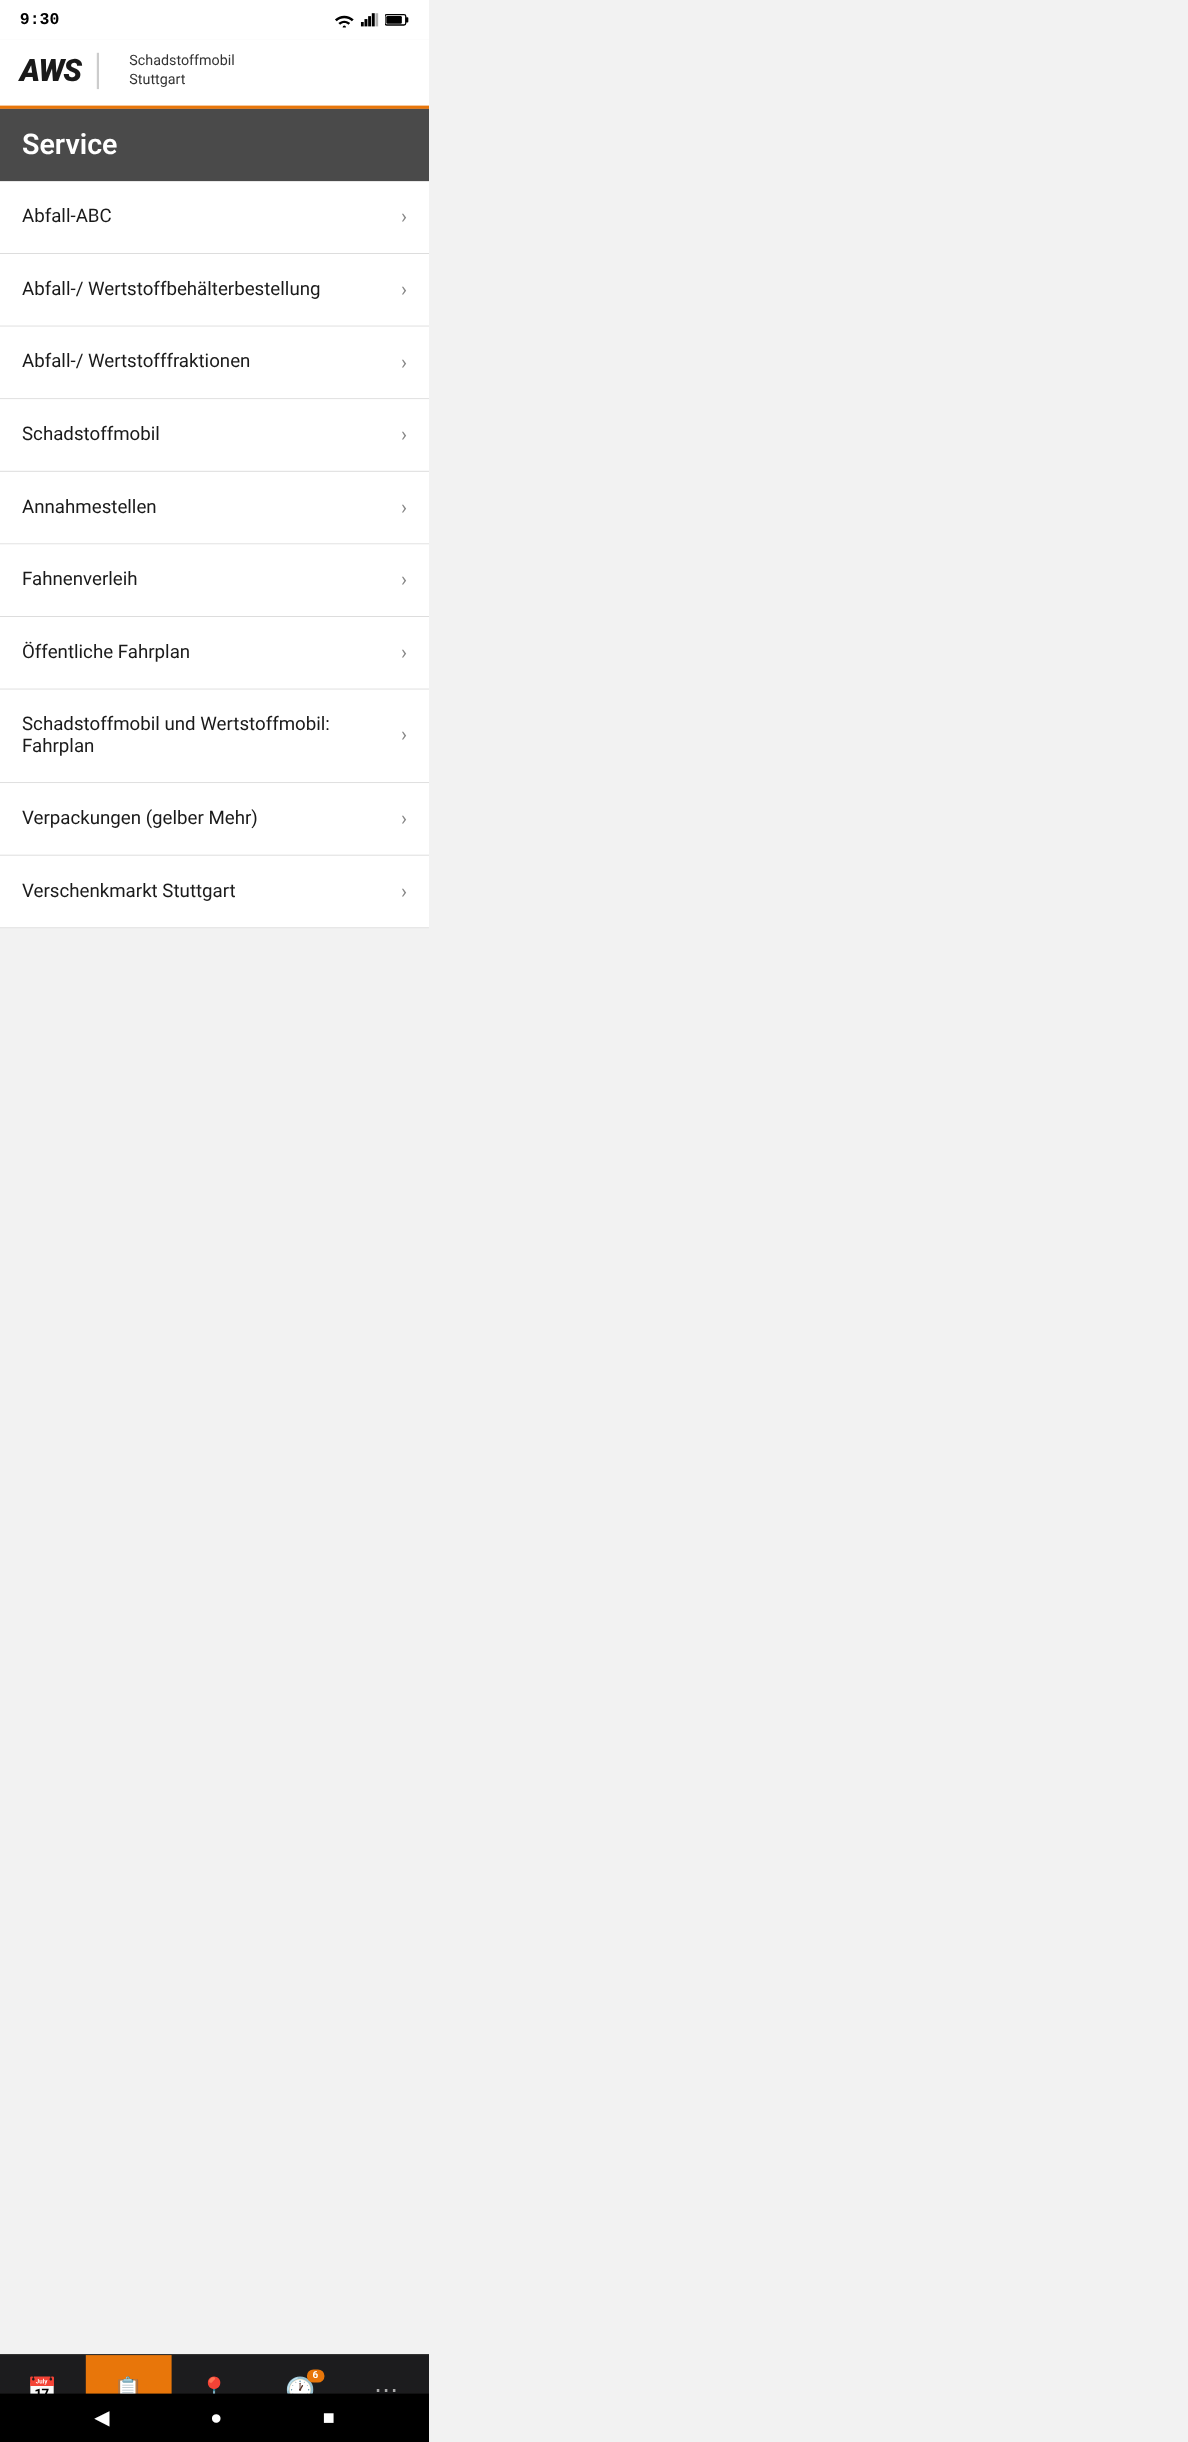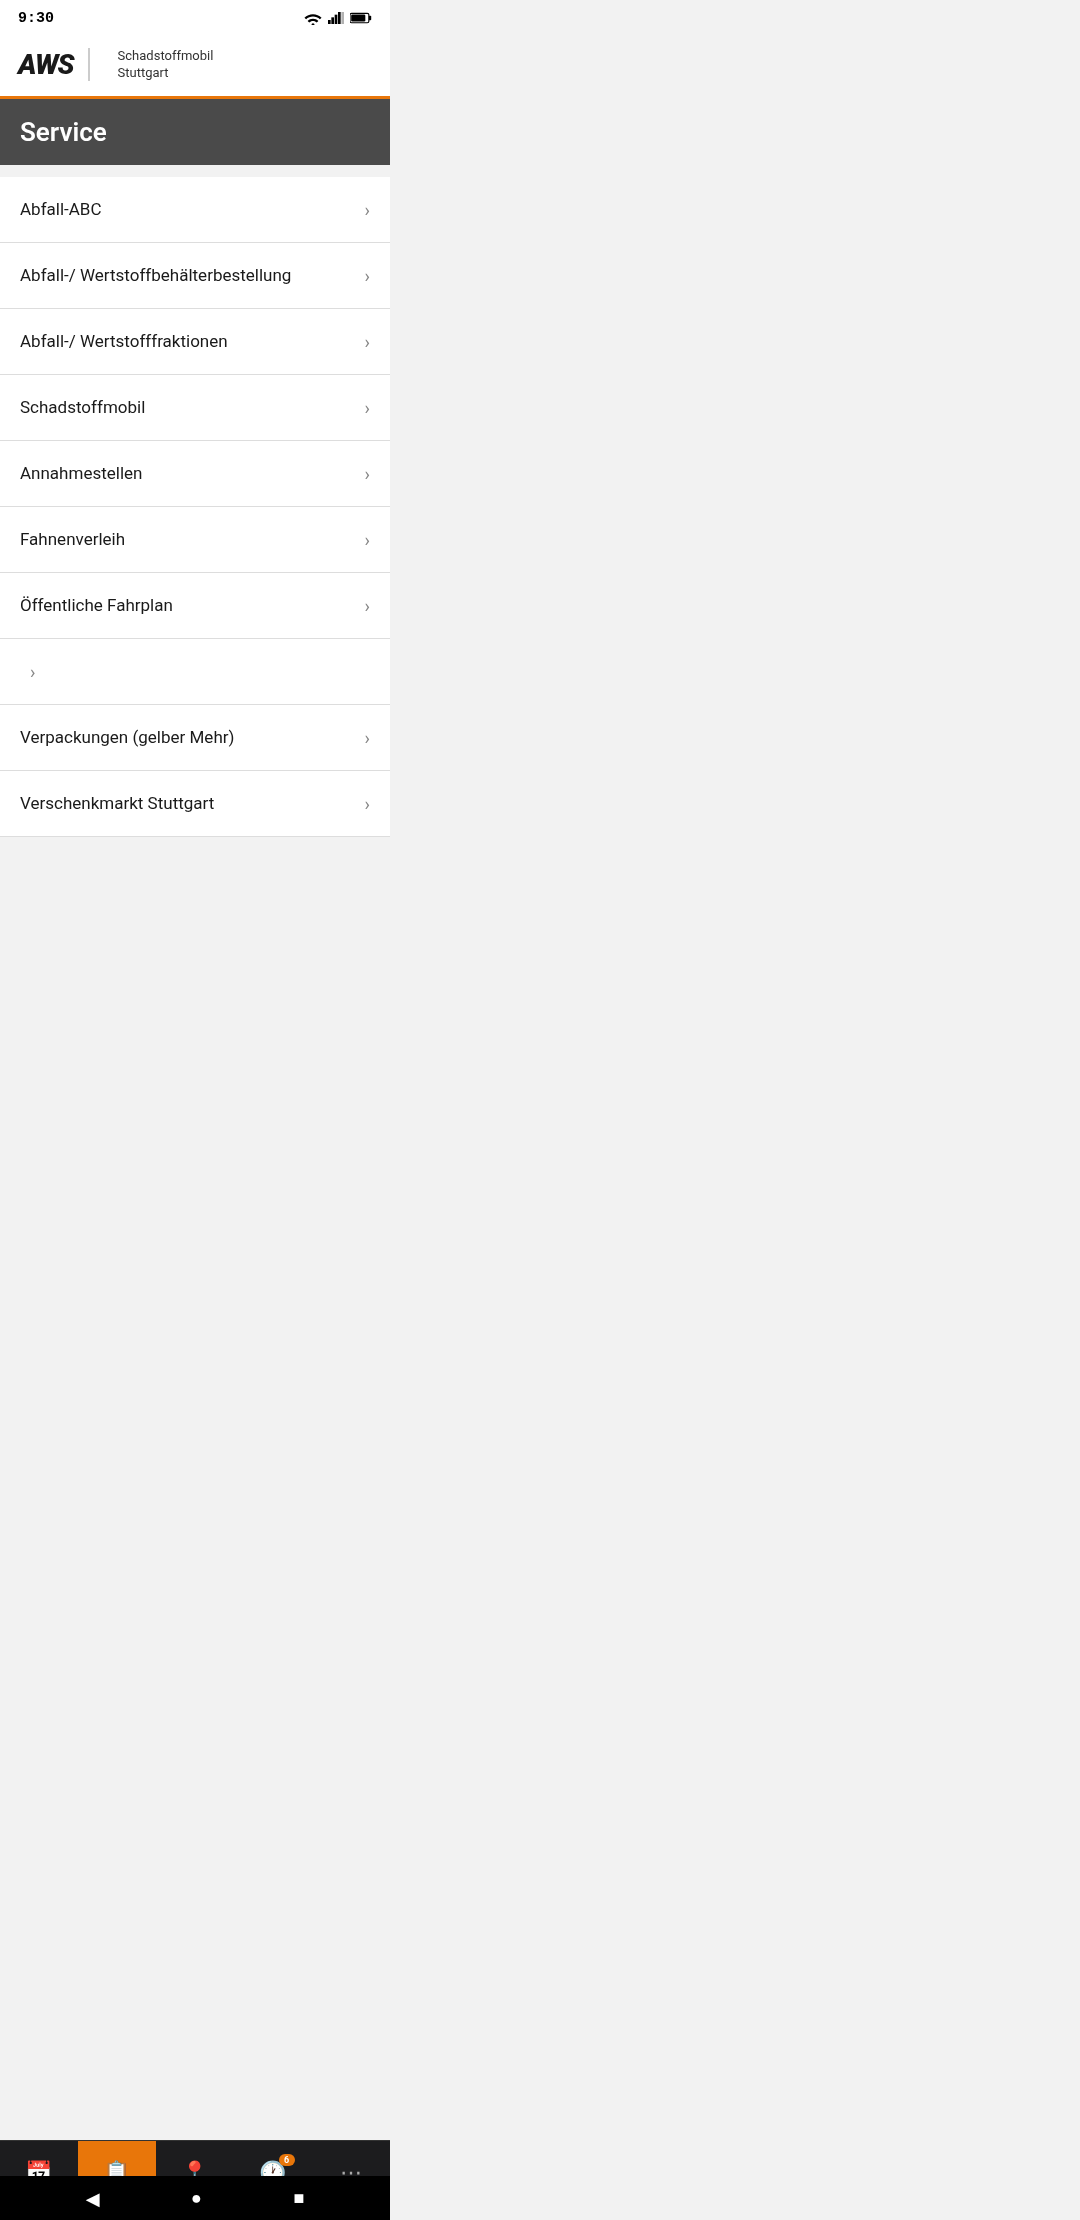--- a/index.html
+++ b/index.html
@@ -74,21 +74,21 @@
     }
     .section-header h1 {
       font-size: 26px;
       font-weight: 600;
       color: #fff;
     }
 
     
     .menu-list {
       background: #fff;
-      margin-top: 12px;
+      margin-top: 0;
     }
     .menu-item {
       display: flex;
       align-items: center;
       justify-content: space-between;
       padding: 22px 20px;
       border-bottom: 1px solid #ddd;
       cursor: pointer;
       background: #fff;
     }
@@ -250,20 +250,21 @@
     </div>
     <div class="menu-item">
       <span class="menu-item-label">Fahnenverleih</span>
       <span class="chevron">›</span>
     </div>
     <div class="menu-item">
       <span class="menu-item-label">Öffentliche Fahrplan</span>
       <span class="chevron">›</span>
     </div>
     <div class="menu-item">
+      <span class="menu-item-label">Schadstoffmobil und Wertstoffmobil: Fahrplan</span>
       <span class="chevron">›</span>
     </div>
     <div class="menu-item">
       <span class="menu-item-label">Verpackungen (gelber Mehr)</span>
       <span class="chevron">›</span>
     </div>
     <div class="menu-item">
       <span class="menu-item-label">Verschenkmarkt Stuttgart</span>
       <span class="chevron">›</span>
     </div>

